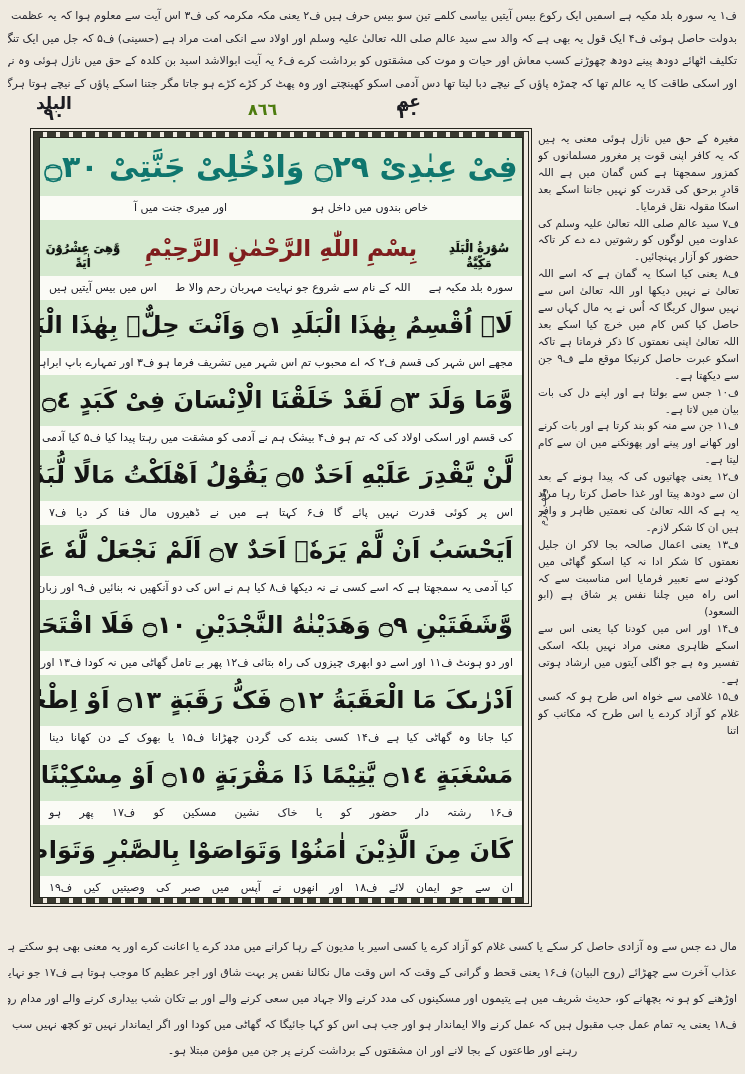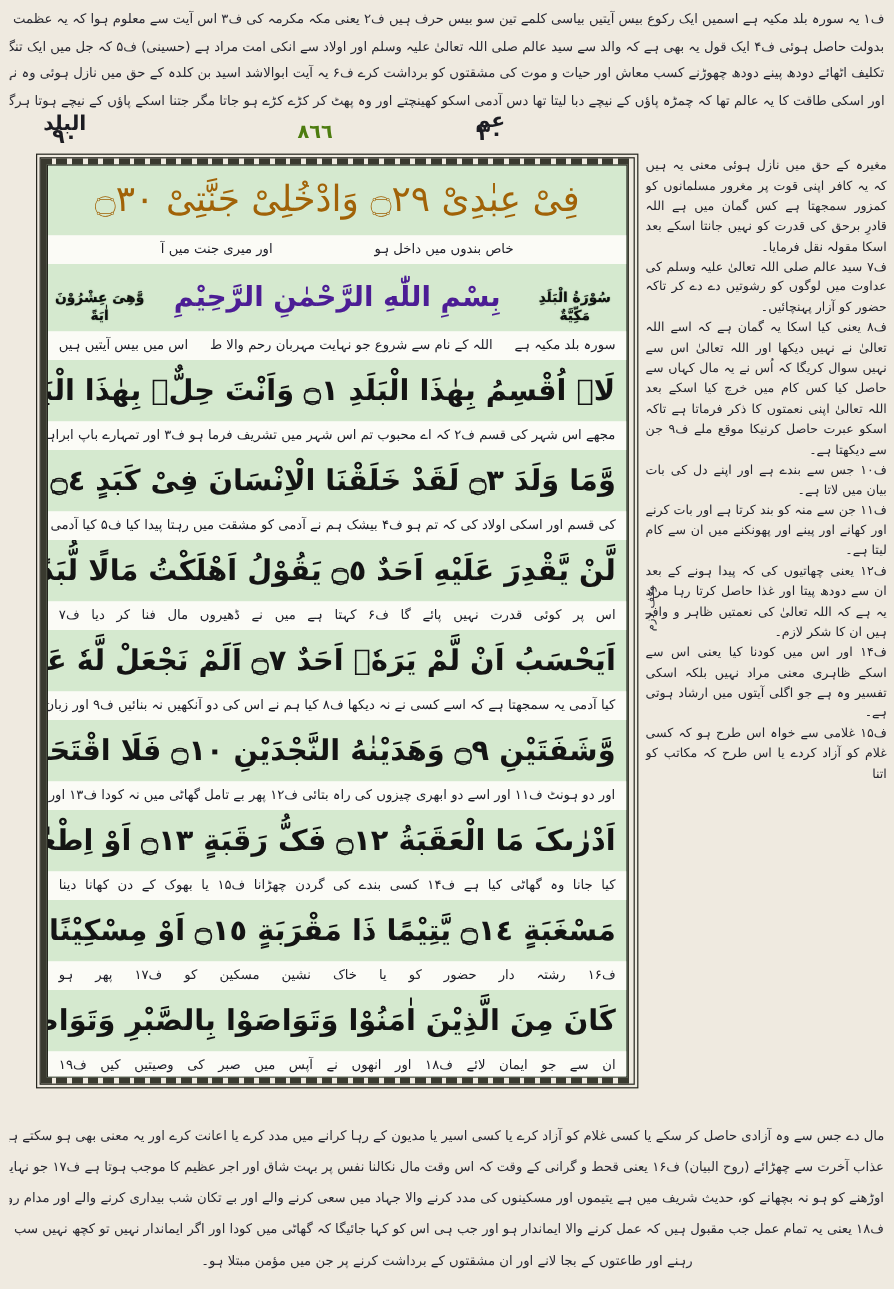--- a/index.html
+++ b/index.html
@@ -35,41 +35,41 @@
   .qcontent{
     height:100%;box-sizing:border-box;border:1px solid #26261f;
     background:#d5e9cf;display:flex;flex-direction:column;overflow:hidden;
   }
   .row-ar{
     flex:0 0 51px;font-size:24px;font-weight:bold;color:#141414;
     line-height:51px;padding:0 9px;
     text-align:justify;text-align-last:justify;overflow:hidden;white-space:nowrap;
   }
   .row-ar-big{
-    flex:0 0 58px;font-size:30px;font-weight:normal;color:#a16207;
+    flex:0 0 58px;font-size:30px;font-weight:bold;color:#0f766e;
     line-height:58px;text-align:right;text-align-last:center;
   }
   .row-tr{
     flex:0 0 24px;background:#fbfbf6;font-size:11px;color:#20202a;
     line-height:24px;padding:0 9px;
     text-align:justify;text-align-last:justify;overflow:hidden;white-space:nowrap;
   }
   .row-tr2{
     flex:0 0 24px;background:#fbfbf6;font-size:11px;color:#20202a;line-height:24px;
     display:flex;justify-content:center;gap:85px;padding:0 9px;
   }
   .row-basmala{
     flex:0 0 56px;display:flex;align-items:center;justify-content:space-between;
     padding:0 5px;
   }
   .bas-side{
     font-size:11.5px;font-weight:bold;width:76px;text-align:center;line-height:1.3;
     color:#101010;text-shadow:0 0 1px #3a5a3a;margin-top:16px;
   }
-  .bas-center{font-size:23px;font-weight:bold;flex:1;text-align:center;color:#4c1d95;}
+  .bas-center{font-size:23px;font-weight:bold;flex:1;text-align:center;color:#7f1d1d;}
   .row-tr3{
     flex:0 0 24px;background:#fbfbf6;font-size:11px;color:#20202a;line-height:24px;
     display:flex;justify-content:space-between;padding:0 9px;
   }
   
   .margin-col{
     position:absolute;top:130px;left:538px;width:201px;height:803px;
     font-size:10.5px;line-height:16.9px;color:#26262e;overflow:hidden;
   }
   .margin-col p{margin:0;text-align:justify;}
@@ -147,23 +147,24 @@
     <div class="row-tr">ان سے جو ایمان لائے ف۱۸ اور انھوں نے آپس میں صبر کی وصیتیں کیں ف۱۹</div>
 
   </div>
  </div>
 </div>
 
 <div class="margin-col">
   <p>مغیرہ کے حق میں نازل ہوئی معنی یہ ہیں کہ یہ کافر اپنی قوت پر مغرور مسلمانوں کو کمزور سمجھتا ہے کس گمان میں ہے اللہ قادرِ برحق کی قدرت کو نہیں جانتا اسکے بعد اسکا مقولہ نقل فرمایا۔</p>
   <p>ف۷ سید عالم صلی اللہ تعالیٰ علیہ وسلم کی عداوت میں لوگوں کو رشوتیں دے دے کر تاکہ حضور کو آزار پہنچائیں۔</p>
   <p>ف۸ یعنی کیا اسکا یہ گمان ہے کہ اسے اللہ تعالیٰ نے نہیں دیکھا اور اللہ تعالیٰ اس سے نہیں سوال کریگا کہ اُس نے یہ مال کہاں سے حاصل کیا کس کام میں خرچ کیا اسکے بعد اللہ تعالیٰ اپنی نعمتوں کا ذکر فرماتا ہے تاکہ اسکو عبرت حاصل کرنیکا موقع ملے ف۹ جن سے دیکھتا ہے۔</p>
-  <p>ف۱۰ جس سے بندے ہے اور اپنے دل کی بات بیان میں لاتا ہے۔</p>
+  <p>ف۱۰ جس سے بولتا ہے اور اپنے دل کی بات بیان میں لاتا ہے۔</p>
   <p>ف۱۱ جن سے منہ کو بند کرتا ہے اور بات کرنے اور کھانے اور پینے اور پھونکنے میں ان سے کام لیتا ہے۔</p>
   <p>ف۱۲ یعنی چھاتیوں کی کہ پیدا ہونے کے بعد ان سے دودھ پیتا اور غذا حاصل کرتا رہا مراد یہ ہے کہ اللہ تعالیٰ کی نعمتیں ظاہر و وافر ہیں ان کا شکر لازم۔</p>
+  <p>ف۱۳ یعنی اعمال صالحہ بجا لاکر ان جلیل نعمتوں کا شکر ادا نہ کیا اسکو گھاٹی میں کودنے سے تعبیر فرمایا اس مناسبت سے کہ اس راہ میں چلنا نفس پر شاق ہے (ابو السعود)</p>
   <p>ف۱۴ اور اس میں کودنا کیا یعنی اس سے اسکے ظاہری معنی مراد نہیں بلکہ اسکی تفسیر وہ ہے جو اگلی آیتوں میں ارشاد ہوتی ہے۔</p>
   <p>ف۱۵ غلامی سے خواہ اس طرح ہو کہ کسی غلام کو آزاد کردے یا اس طرح کہ مکاتب کو اتنا</p>
 </div>
 
 <div class="vertical-note">وقف لازم</div>
 
 <div class="bottom-notes">
   <div class="line">مال دے جس سے وہ آزادی حاصل کر سکے یا کسی غلام کو آزاد کرے یا کسی اسیر یا مدیون کے رہا کرانے میں مدد کرے یا اعانت کرے اور یہ معنی بھی ہو سکتے ہیں کہ اعمال صالحہ اختیار کر کے اپنی گردن</div>
   <div class="line">عذاب آخرت سے چھڑائے (روح البیان) ف۱۶ یعنی قحط و گرانی کے وقت کہ اس وقت مال نکالنا نفس پر بہت شاق اور اجر عظیم کا موجب ہوتا ہے ف۱۷ جو نہایت تنگدست اور درماندہ نہ اسکے پاس</div>
   <div class="line">اوڑھنے کو ہو نہ بچھانے کو، حدیث شریف میں ہے یتیموں اور مسکینوں کی مدد کرنے والا جہاد میں سعی کرنے والے اور بے تکان شب بیداری کرنے والے اور مدام روزہ رکھنے والے کی مثل ہے۔</div>

